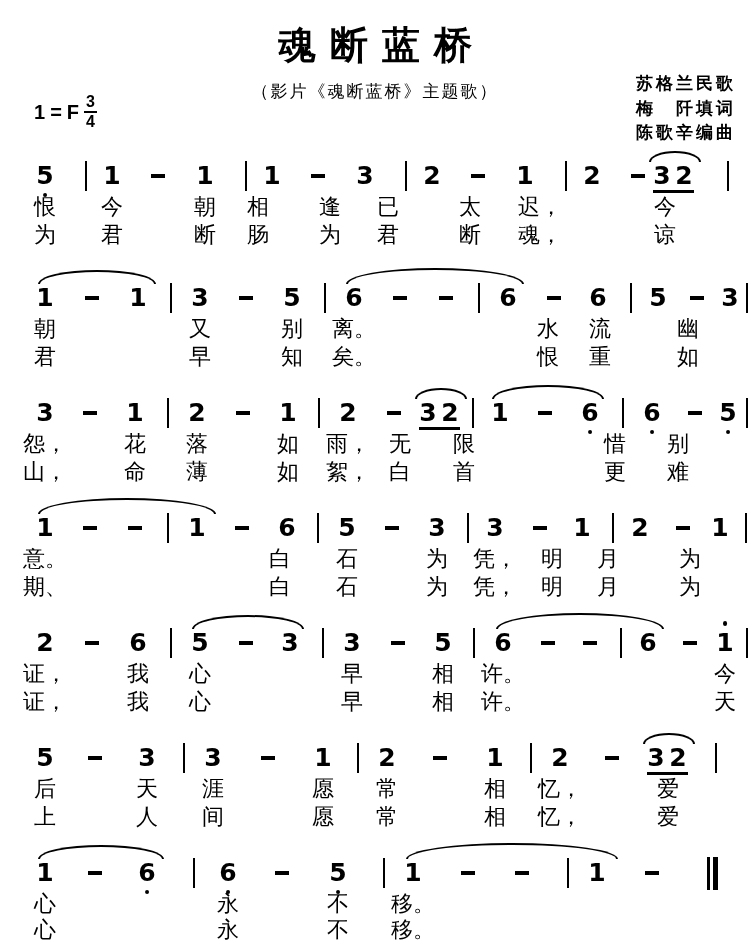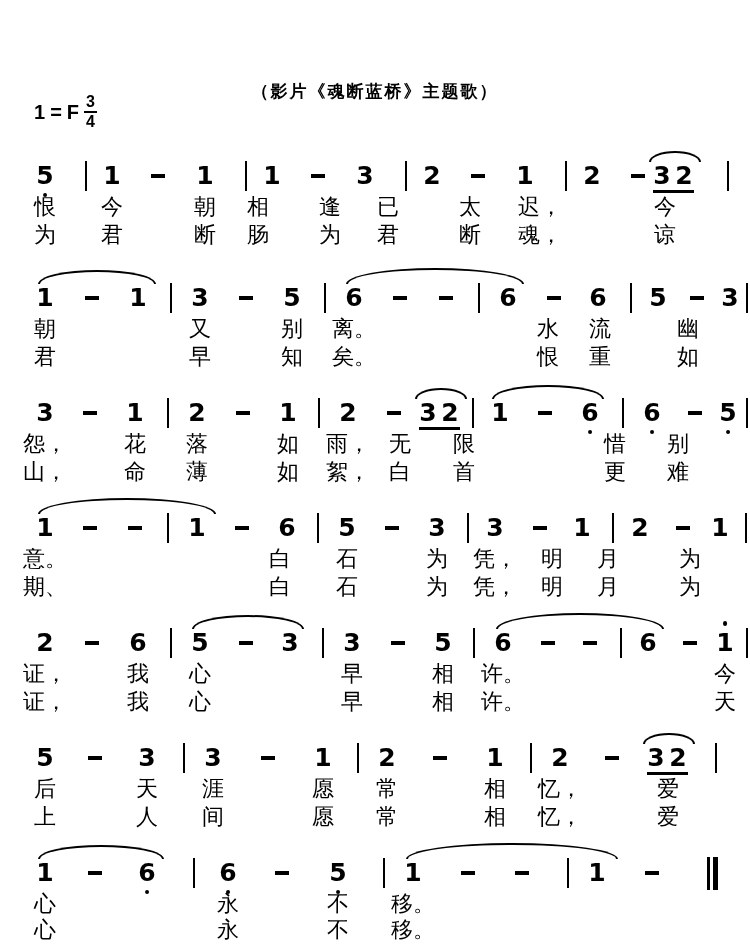--- a/index.html
+++ b/index.html
@@ -7,21 +7,21 @@
     position:relative;width:750px;height:950px;background:#fff;
     color:#000;overflow:hidden;
     font-family:"Liberation Sans",sans-serif;
   }
   .title{
     position:absolute;top:20px;left:0;width:100%;text-align:center;
     font-size:38px;font-weight:bold;letter-spacing:14px;text-indent:14px;
   }
   .subtitle{
     position:absolute;top:80px;left:0;width:100%;text-align:center;
-    font-size:17px;font-weight:bold;letter-spacing:2px;
+    font-size:17px;font-weight:normal;letter-spacing:2px;
   }
   .credits{
     position:absolute;top:72px;right:14px;font-size:17px;line-height:1.45;
     letter-spacing:3px;text-align:right;font-weight:600;
   }
   .keysig{
     position:absolute;top:94px;left:34px;font-size:20px;font-weight:bold;
     display:flex;align-items:center;gap:5px;
   }
   .frac{display:inline-flex;flex-direction:column;align-items:center;
@@ -51,21 +51,27 @@
   }
   .watermark{
     position:absolute;top:908px;right:8px;font-size:26px;color:#9d9d9d;
     font-family:"Liberation Sans",sans-serif;letter-spacing:0.5px;
   }
 </style>
 </head>
 <body>
 
 <div id="sheet">
+  <div class="title">魂断蓝桥</div>
   <div class="subtitle">（影片《魂断蓝桥》主题歌）</div>
+  <div class="credits">
+    <div>苏格兰民歌</div>
+    <div>梅　阡填词</div>
+    <div>陈歌辛编曲</div>
+  </div>
   <div class="keysig">
     <span>1</span>
     <span>=</span>
     <span>F</span>
     <span class="frac">
       <span>3</span>
       <span class="fracbar"></span>
       <span>4</span>
     </span>
   </div>

